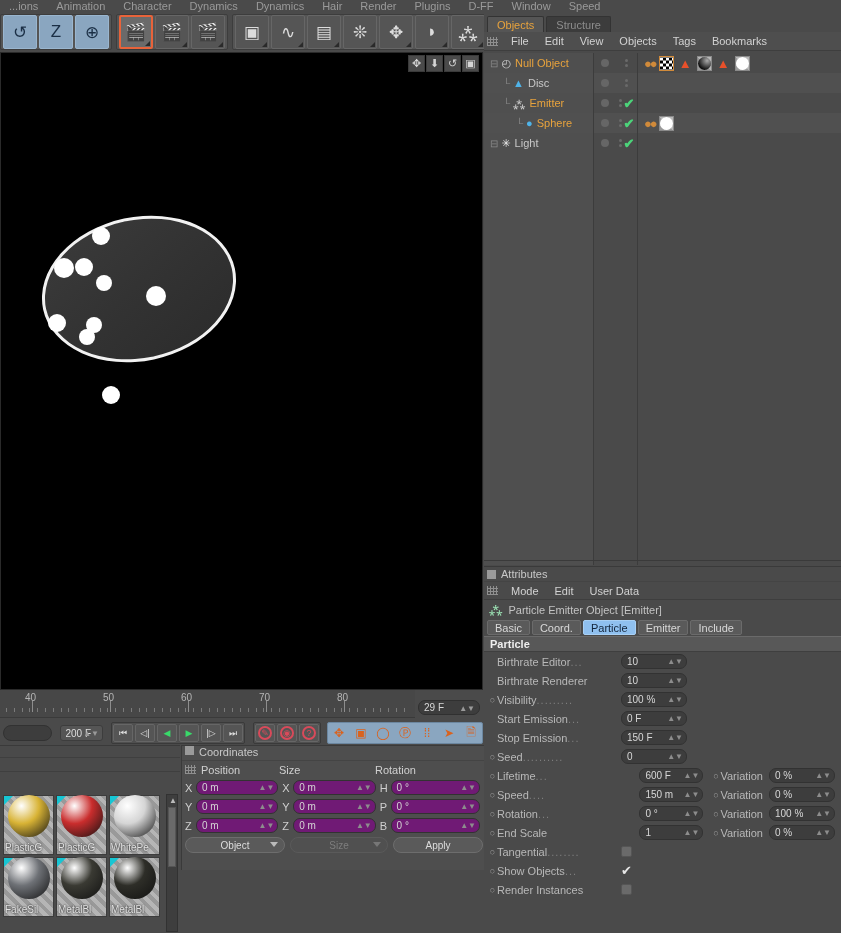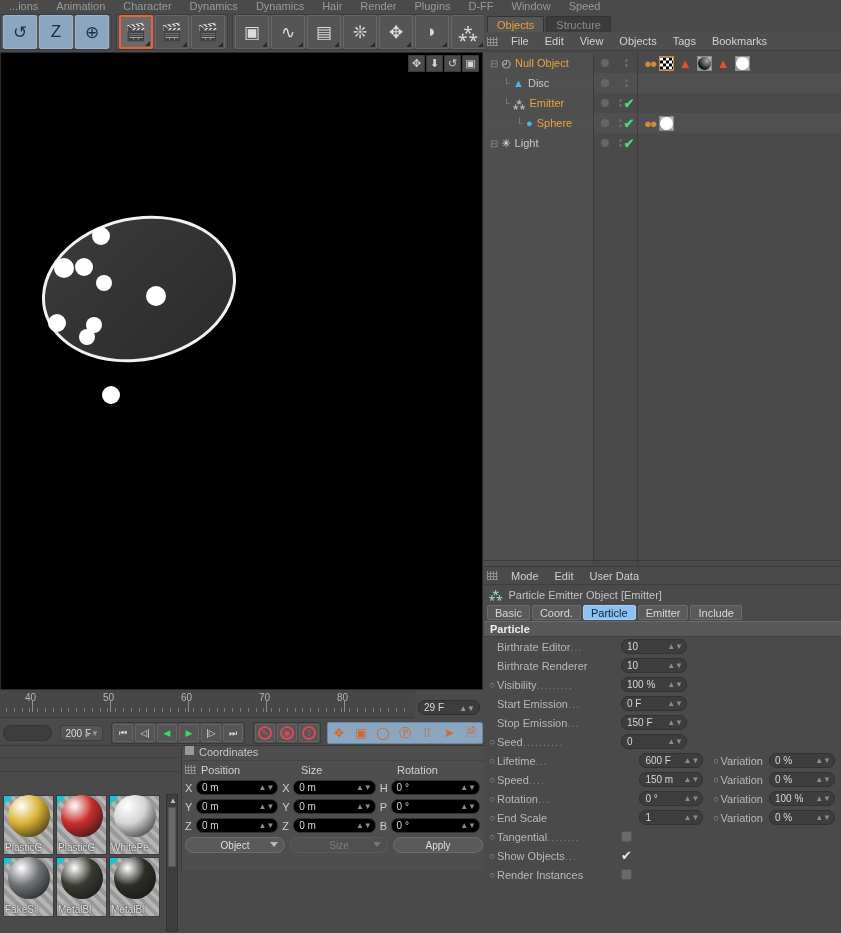--- a/index.html
+++ b/index.html
@@ -93,21 +93,21 @@
   .ctitle{height:15px;display:flex;align-items:flex-start;padding-left:3px;background:#4e4e4e;
     border-bottom:1px solid #444;}
   .dots{width:9px;height:9px;background:#9a9a9a;display:inline-block;margin-right:5px;}
   .gripdots{width:11px;height:9px;display:inline-block;margin-right:5px;
     background:repeating-linear-gradient(0deg,#8f8f8f 0 1px,transparent 1px 3px),
                repeating-linear-gradient(90deg,#8f8f8f 0 1px,transparent 1px 3px);}
   .chead{height:17px;display:flex;align-items:center;padding-left:3px;}
   .chead span{font-size:11px;color:#d0d0d0;}
   .crow{height:19px;display:flex;align-items:center;padding-left:3px;}
   .axl{width:11px;color:#cfcfcf;font-size:11px;}
-  .cfield{height:15px;background:#000000;border:1px solid #323232;border-radius:7px;
+  .cfield{height:15px;background:#701a75;border:1px solid #323232;border-radius:7px;
     color:#d5d5d5;font-size:10px;padding-left:5px;line-height:14px;position:relative;}
   .cfield .spin{position:absolute;right:3px;top:0px;font-size:8px;color:#8d8d8d;}
   .cbtnrow{height:20px;display:flex;align-items:center;padding-left:3px;gap:5px;}
   .cbtn{height:16px;background:#5a5a5a;border:1px solid #6d6d6d;border-radius:8px;
     color:#ddd;font-size:10px;display:flex;align-items:center;justify-content:center;position:relative;}
   .cbtn.dis{color:#7e7e7e;background:#505050;border-color:#5a5a5a;}
   .cbtn .cv{position:absolute;right:6px;top:4px;width:0;height:0;
     border-left:4px solid transparent;border-right:4px solid transparent;border-top:5px solid #bbb;}
 
   
@@ -406,21 +406,21 @@
     </div>
   </div>
 
   <div class="coord">
     <div class="ctitle">
       <span class="dots"></span>
       <span>Coordinates</span>
     </div>
     <div class="chead">
       <span class="gripdots"></span>
-      <span style="width:100px">Position</span>
+      <span style="width:78px">Position</span>
       <span style="width:96px">Size</span>
       <span>Rotation</span>
     </div>
     <div id="coordrows">
         <div class="crow">
           <span class="axl">X</span>
           <div class="cfield" style="width: 83px;"><span>0 m</span><span class="spin">▲▼</span></div>
           <span style="width: 4px;"></span>
           <span class="axl">X</span>
           <div class="cfield" style="width: 83px;"><span>0 m</span><span class="spin">▲▼</span></div>
@@ -582,20 +582,24 @@
               <span style="width:13px;height:13px;border-radius:50%;background:#fff;display:block"></span>
             </div>
           </div>
           <div class="orow" style="padding-left: 6px;"></div>
         </div>
     </div>
   </div>
   <div class="divline"></div>
 
   <div class="attr">
+    <div class="atitle">
+      <span class="dots"></span>
+      <span>Attributes</span>
+    </div>
     <div class="amenu" id="amenu">
       <span class="gripdots"></span>
     <span class="mi">Mode</span>
         <span class="mi">Edit</span>
         <span class="mi">User Data</span>
       </div>
     <div class="aobj">
       <span style="color:#9fe8b8;margin-right:6px;font-size:12px">⁂</span>
       <span>Particle Emitter Object [Emitter]</span>
     </div>

